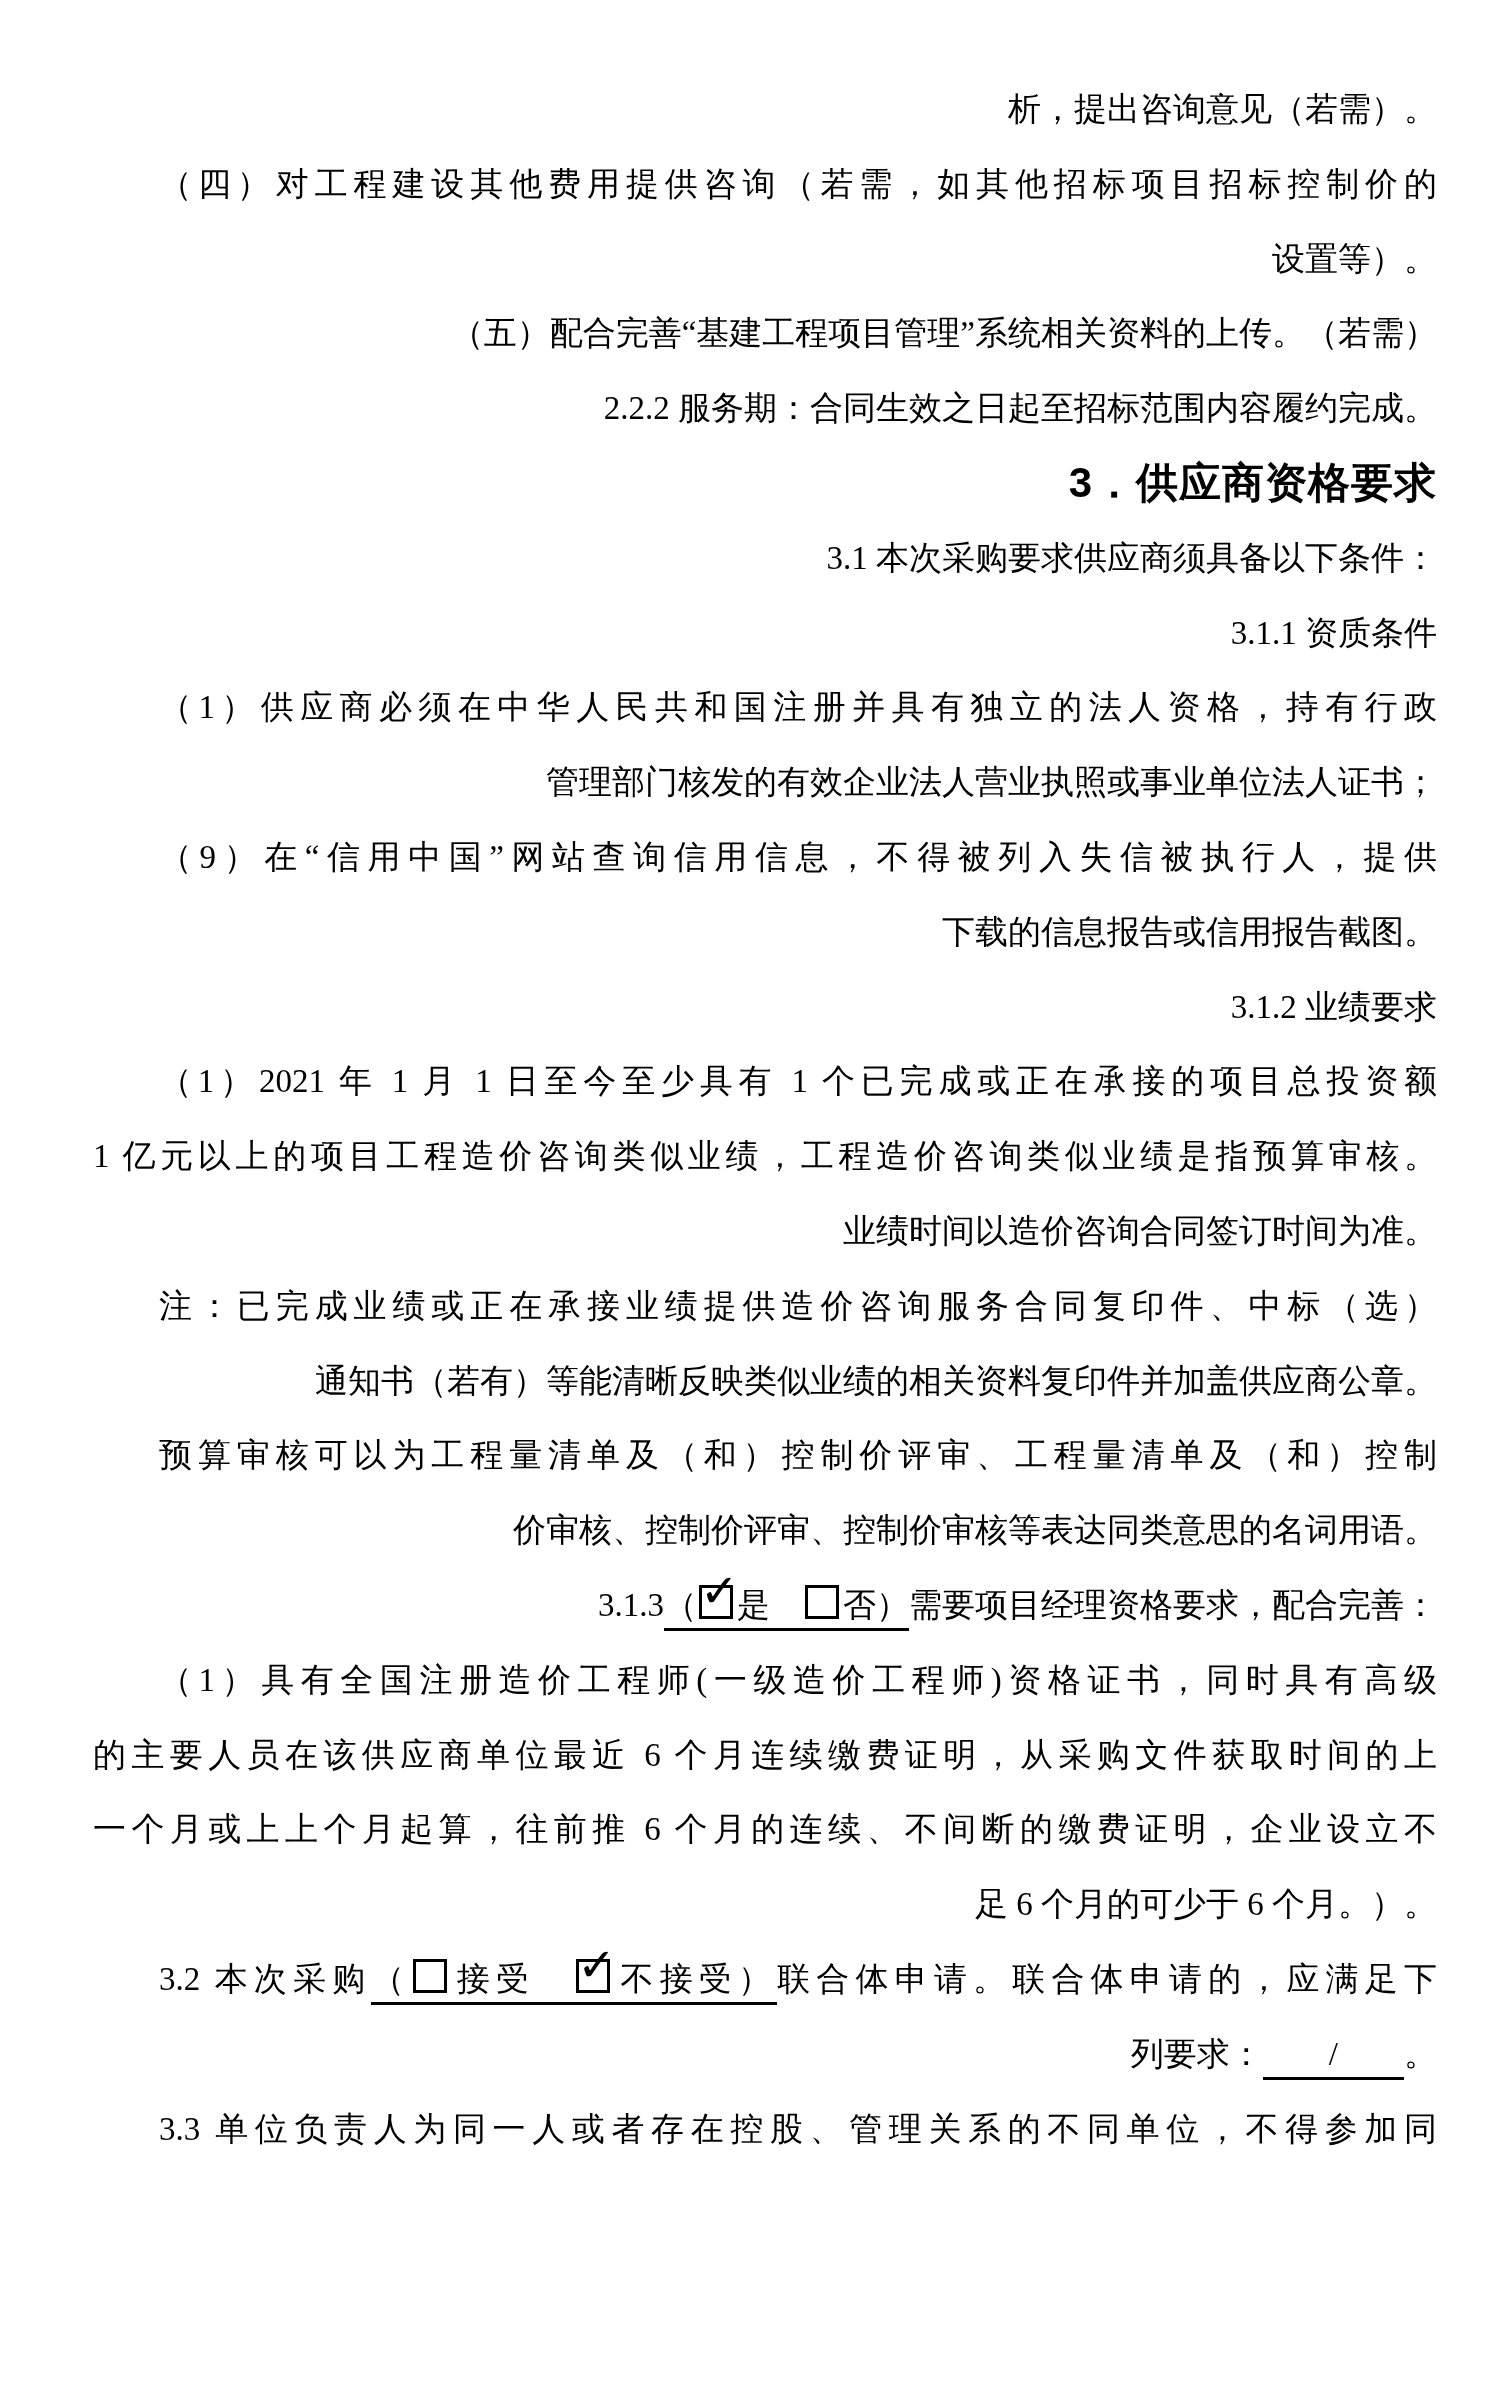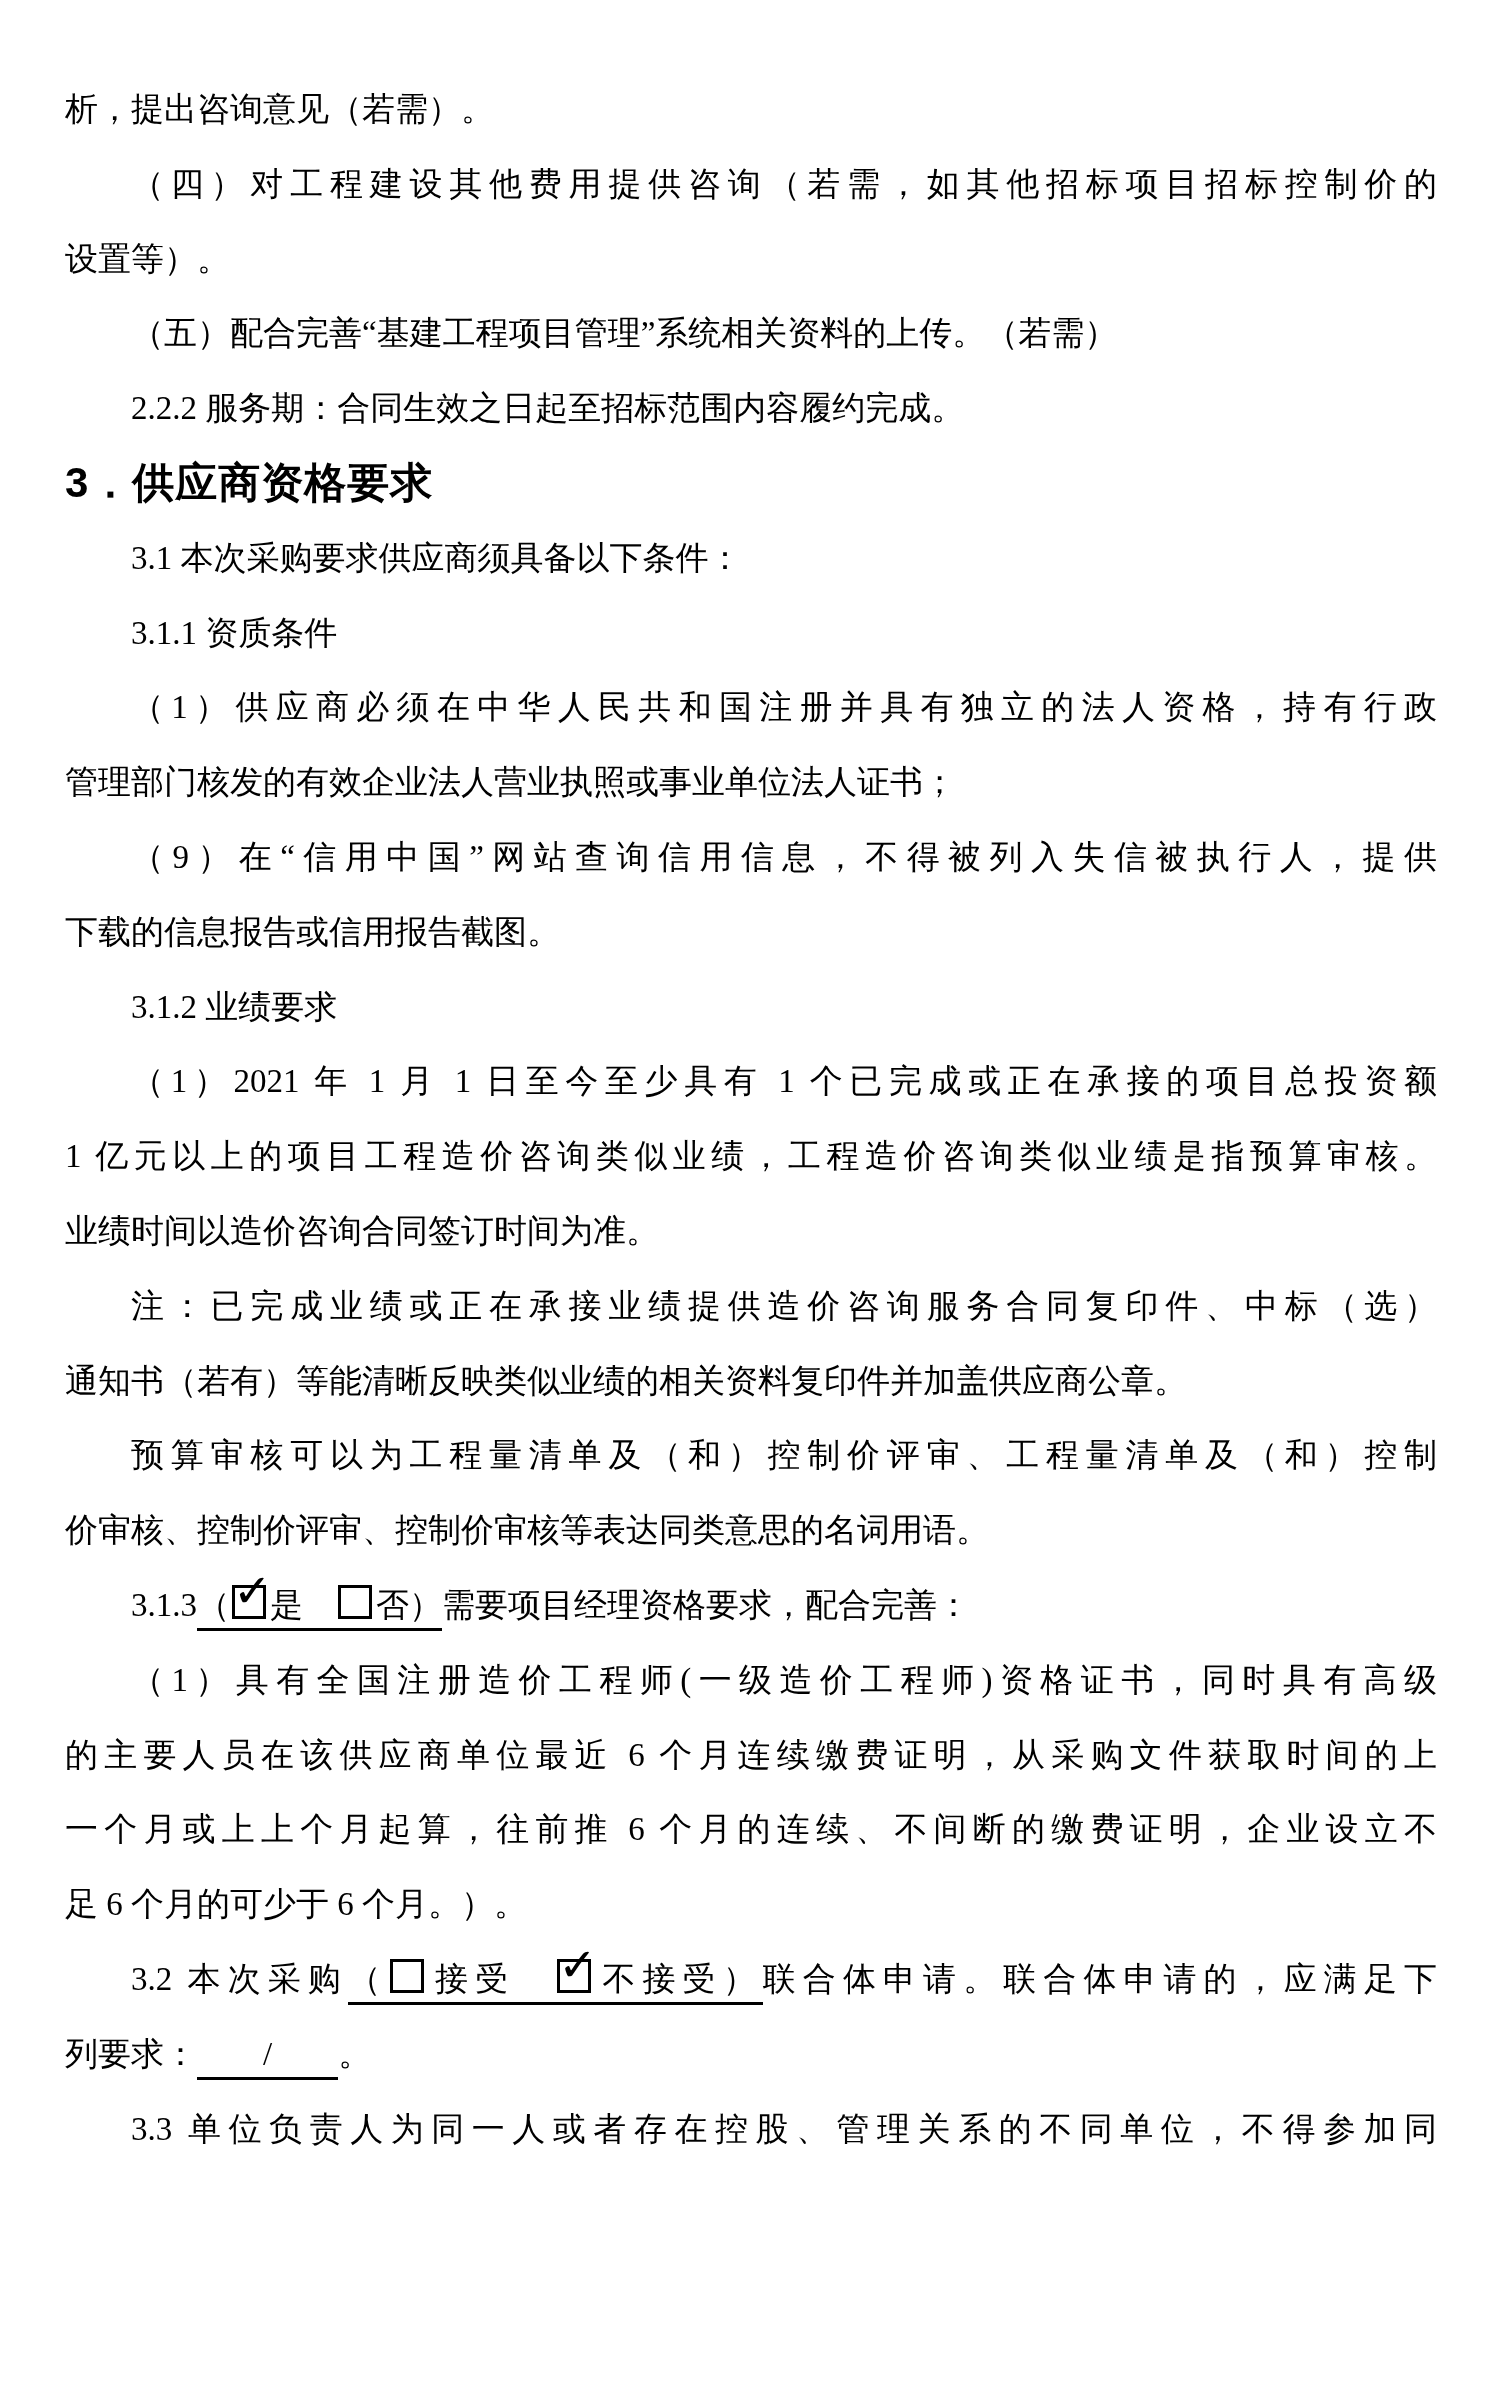--- a/index.html
+++ b/index.html
@@ -14,28 +14,29 @@
     font-family: "Liberation Serif", "DejaVu Serif", serif;
     font-size: 33px;
     overflow: hidden;
   }
   .doc {
     padding: 72px 63px 0 65px;
     width: 1372px;
   }
   .line {
     line-height: 74.8px;
-    text-align: left;
+    text-align: right;
     height: 74.8px;
   }
   .line.indent { padding-left: 66px; }
   .line.fill {
     text-align: justify;
     text-align-last: justify;
     text-justify: inter-character;
+    margin-left: 28px;
   }
   .heading {
     font-family: "Liberation Sans", "DejaVu Sans", sans-serif;
     font-weight: bold;
     font-size: 42px;
     letter-spacing: 1px;
   }
   .u {
     border-bottom: 3px solid #000;
     padding-bottom: 5px;

